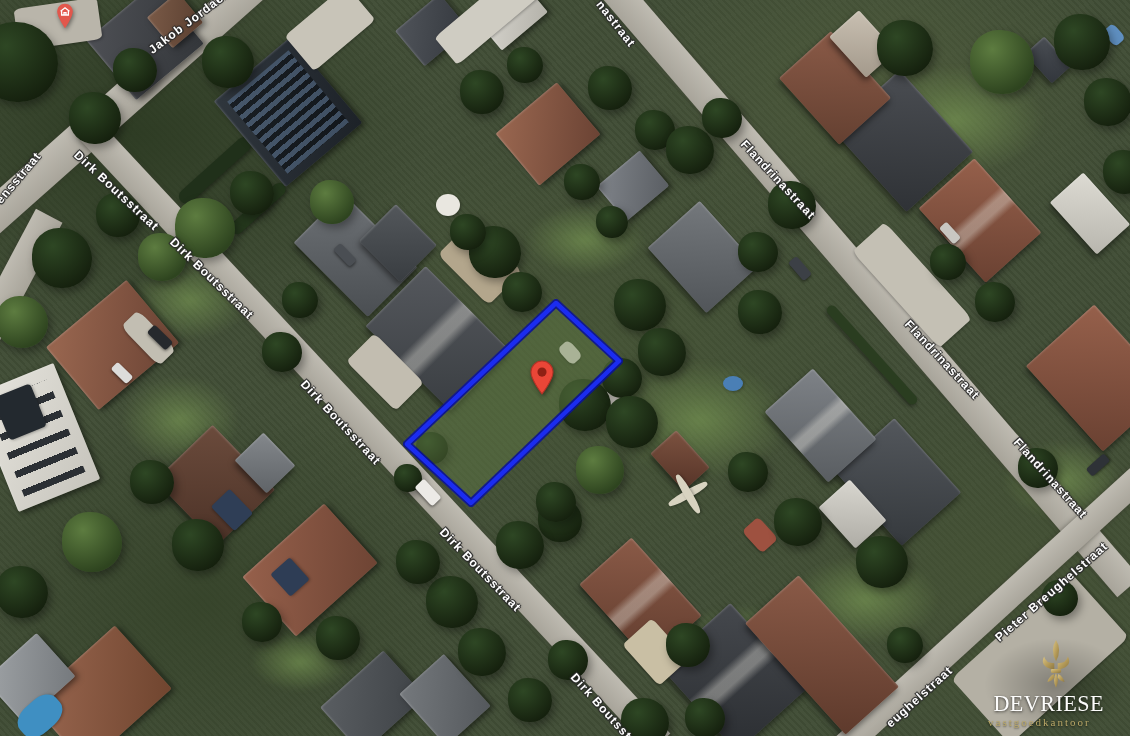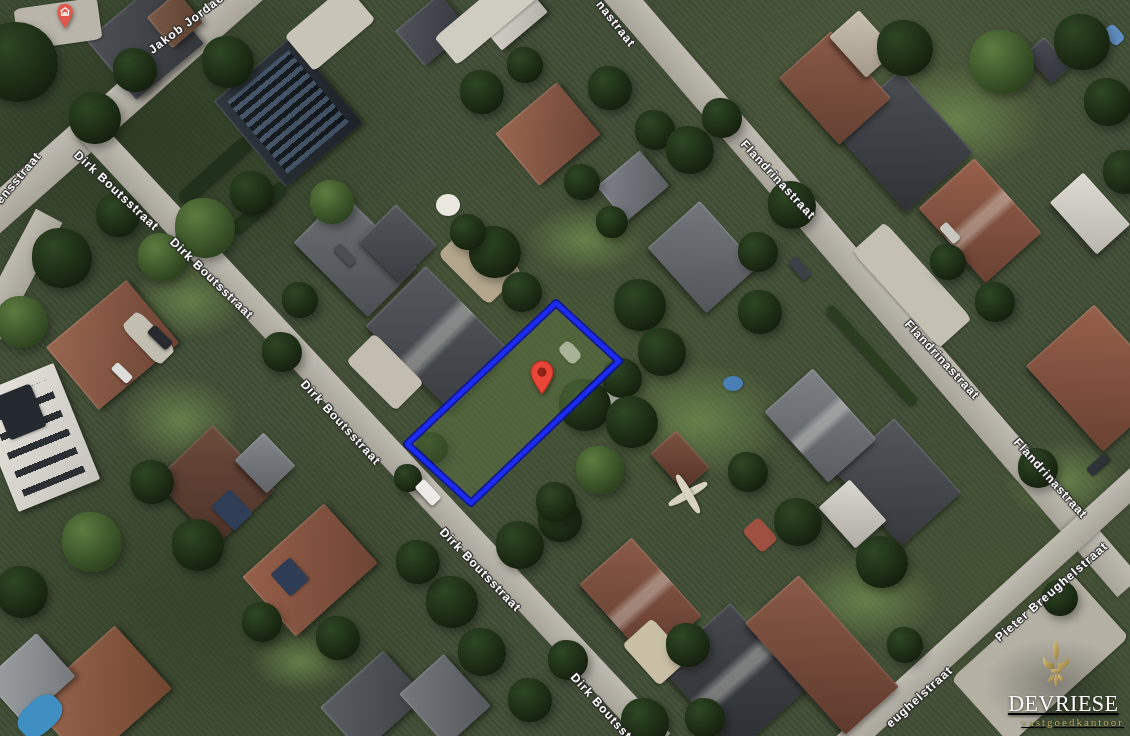--- a/index.html
+++ b/index.html
@@ -31,24 +31,23 @@
     position:absolute;white-space:nowrap;z-index:40;
     font:700 12px "Liberation Sans",sans-serif;letter-spacing:1.1px;color:#fff;
     transform-origin:0 50%;
     text-shadow:-1px -1px 0 rgba(45,45,45,.85),1px -1px 0 rgba(45,45,45,.85),
                 -1px 1px 0 rgba(45,45,45,.85),1px 1px 0 rgba(45,45,45,.85),
                 0 0 3px rgba(0,0,0,.75);
   }
   #overlay{position:absolute;left:0;top:0;z-index:30;}
   .pin{position:absolute;z-index:50;filter:drop-shadow(1px 2px 2px rgba(0,0,0,.45));}
   #logo{
-    position:absolute;right:2px;bottom:4px;width:136px;z-index:60;text-align:right;
+    position:absolute;right:2px;bottom:4px;width:136px;z-index:60;text-align:left;
     padding:2px 4px 4px;
     background:radial-gradient(ellipse closest-side, rgba(0,0,0,.28), rgba(0,0,0,0));
-    text-decoration:underline;
   }
   #logo .brand{
     font-family:"Liberation Serif",serif;font-size:24px;color:#fdfdfc;
     letter-spacing:.5px;line-height:1;transform:scaleX(.92);transform-origin:center;
     text-shadow:0 1px 3px rgba(0,0,0,.7);
   }
   #logo .tagline{
     font-family:"Liberation Serif",serif;font-size:11px;color:#b9a767;
     letter-spacing:2px;margin-top:1px;text-shadow:0 1px 2px rgba(0,0,0,.6);
   }

